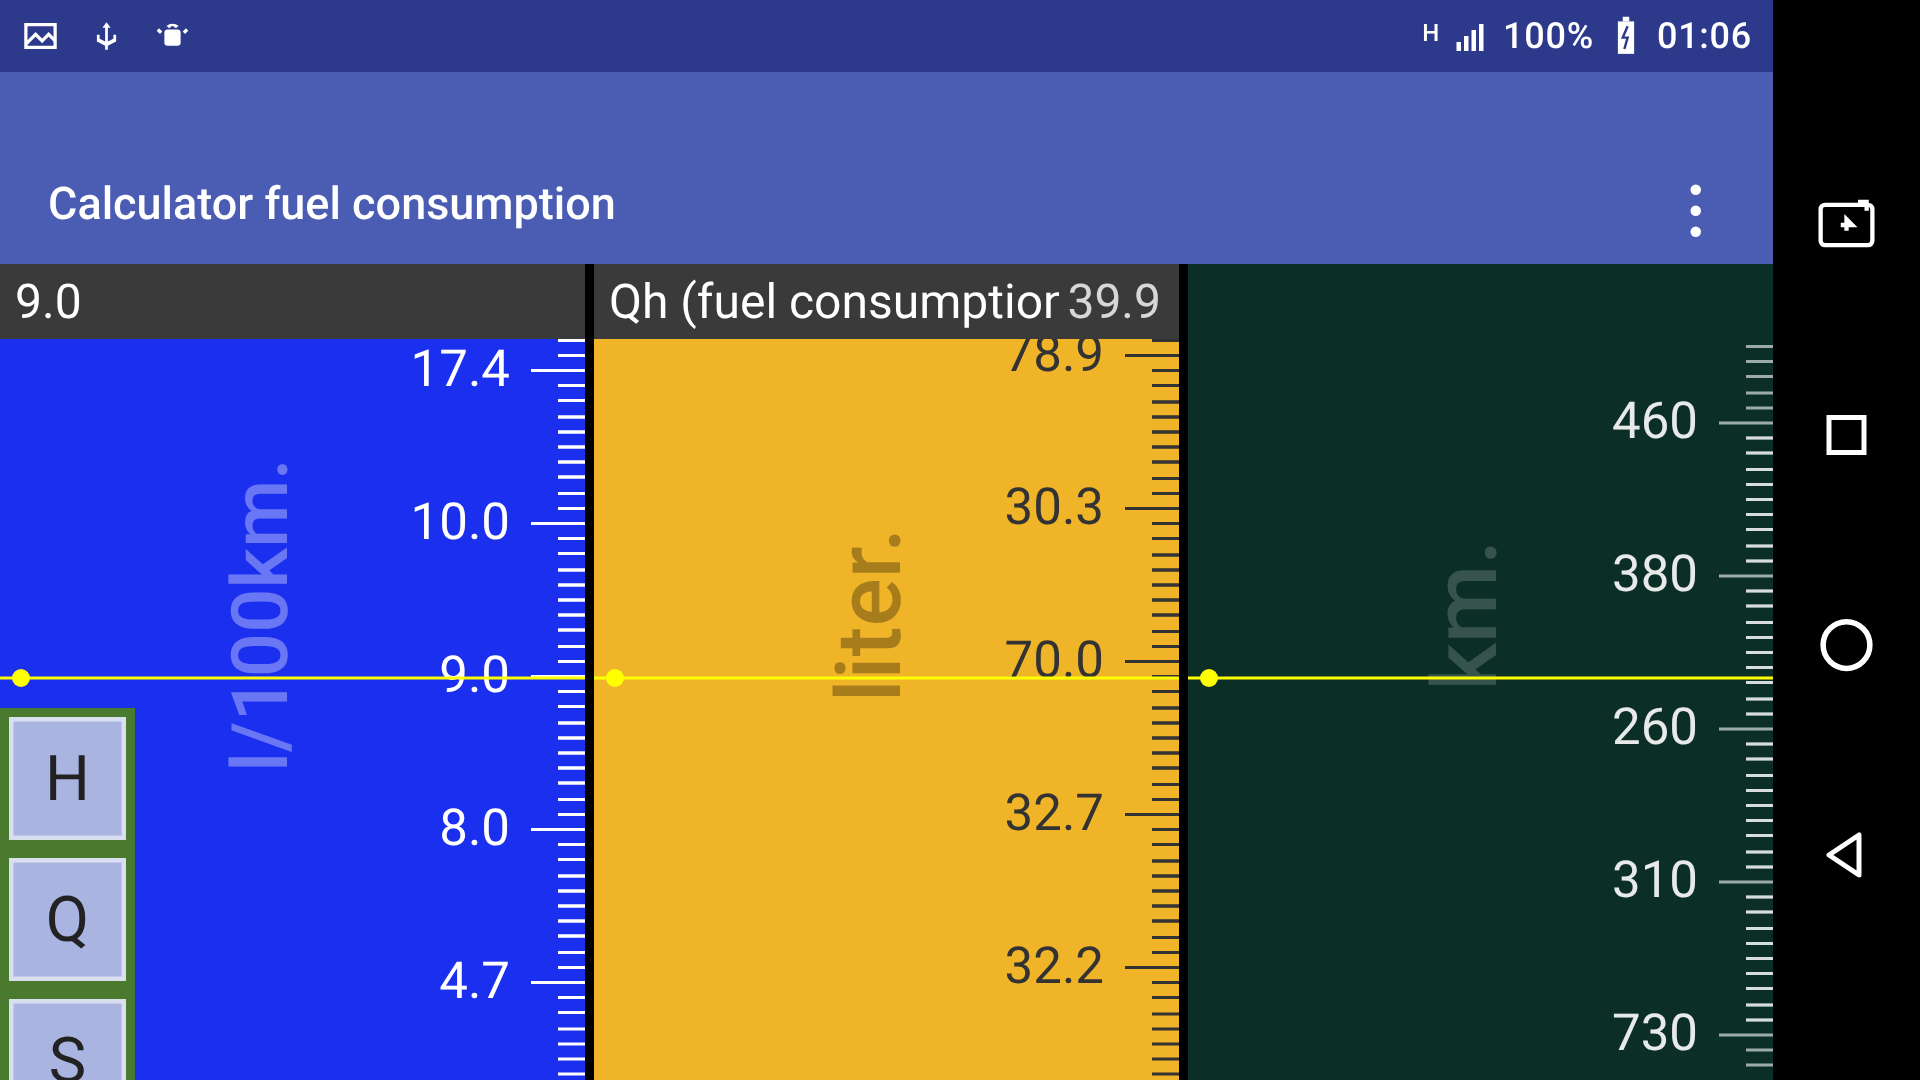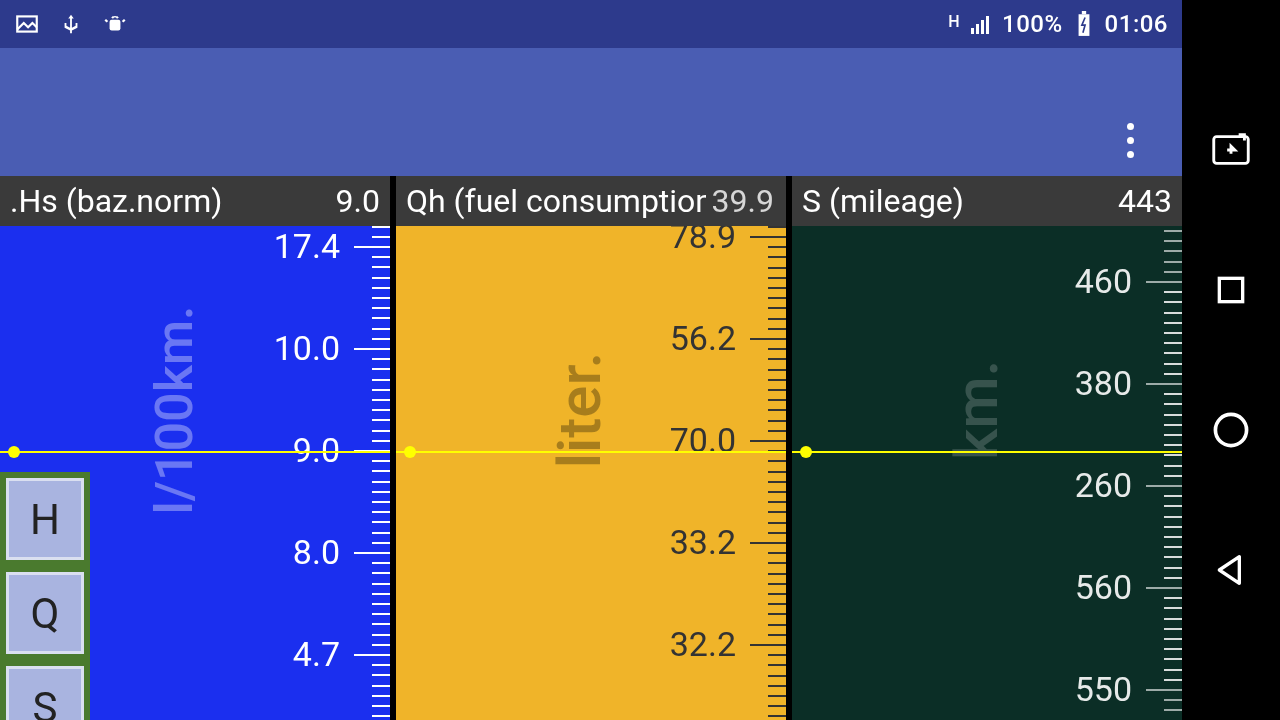--- a/index.html
+++ b/index.html
@@ -234,32 +234,32 @@
             <rect x="1" y="3" width="10" height="20" fill="#fff"></rect>
             <rect x="4" y="0" width="4" height="3" fill="#fff"></rect>
             <polyline points="7,6 4,13 7,13 5,20" fill="none" stroke="#2d3a8c" stroke-width="1.5"></polyline>
           </svg>
       </span>
       <span>01:06</span>
     </div>
   </div>
 
   <div class="app-bar">
+    <div class="app-title">Calculator fuel consumption</div>
     <div class="overflow-btn">
       <div class="overflow-dot"></div>
         <div class="overflow-dot"></div>
         <div class="overflow-dot"></div>
     </div>
   </div>
 
   <div class="content">
 
     <div class="panel panel-hs">
       <div class="panel-header">
-        <span class="panel-label">.Hs (baz.norm)</span>
         <span class="panel-value">9.0</span>
       </div>
       <div class="unit-label">l/100km.</div>
       <div class="indicator-line">
           <div class="indicator-dot"></div>
         </div>
       <div class="ticks">
           <div class="tick major" style="top: 20px;"></div>
           <div class="tick minor" style="top: 30.2px;"></div>
           <div class="tick minor" style="top: 40.4px;"></div>
@@ -443,31 +443,27 @@
           <div class="tick minor" style="top: 397.6px;"></div>
           <div class="tick minor" style="top: 387.4px;"></div>
           <div class="tick minor" style="top: 377.2px;"></div>
           <div class="tick minor" style="top: 367px;"></div>
           <div class="tick minor" style="top: 356.8px;"></div>
           <div class="tick minor" style="top: 346.6px;"></div>
           <div class="tick minor" style="top: 336.4px;"></div>
           <div class="tick minor" style="top: 326.2px;"></div>
         </div>
       <div class="tick-label" style="top:60px">78.9</div>
-      <div class="tick-label" style="top:162px">56.2</div>
+      <div class="tick-label" style="top:162px">30.3</div>
       <div class="tick-label" style="top:264px">70.0</div>
-      <div class="tick-label" style="top:366px">33.2</div>
+      <div class="tick-label" style="top:366px">32.7</div>
       <div class="tick-label" style="top:468px">32.2</div>
     </div>
 
     <div class="panel panel-s">
-      <div class="panel-header">
-        <span class="panel-label">S (mileage)</span>
-        <span class="panel-value">443</span>
-      </div>
       <div class="unit-label">km.</div>
       <div class="indicator-line">
           <div class="indicator-dot"></div>
         </div>
       <div class="ticks">
           <div class="tick major" style="top: 55px;"></div>
           <div class="tick minor" style="top: 65.2px;"></div>
           <div class="tick minor" style="top: 75.4px;"></div>
           <div class="tick minor" style="top: 85.6px;"></div>
           <div class="tick minor" style="top: 95.8px;"></div>
@@ -548,22 +544,22 @@
           <div class="tick minor" style="top: 422.2px;"></div>
           <div class="tick minor" style="top: 412px;"></div>
           <div class="tick minor" style="top: 401.8px;"></div>
           <div class="tick minor" style="top: 391.6px;"></div>
           <div class="tick minor" style="top: 381.4px;"></div>
           <div class="tick minor" style="top: 371.2px;"></div>
         </div>
       <div class="tick-label" style="top:105px">460</div>
       <div class="tick-label" style="top:207px">380</div>
       <div class="tick-label" style="top:309px">260</div>
-      <div class="tick-label" style="top:411px">560</div>
-      <div class="tick-label" style="top:513px">550</div>
+      <div class="tick-label" style="top:411px">310</div>
+      <div class="tick-label" style="top:513px">730</div>
     </div>
 
     <div class="side-buttons">
       <div class="side-btn">H</div>
       <div class="side-btn">Q</div>
       <div class="side-btn">S</div>
     </div>
 
   </div>
 </div>

